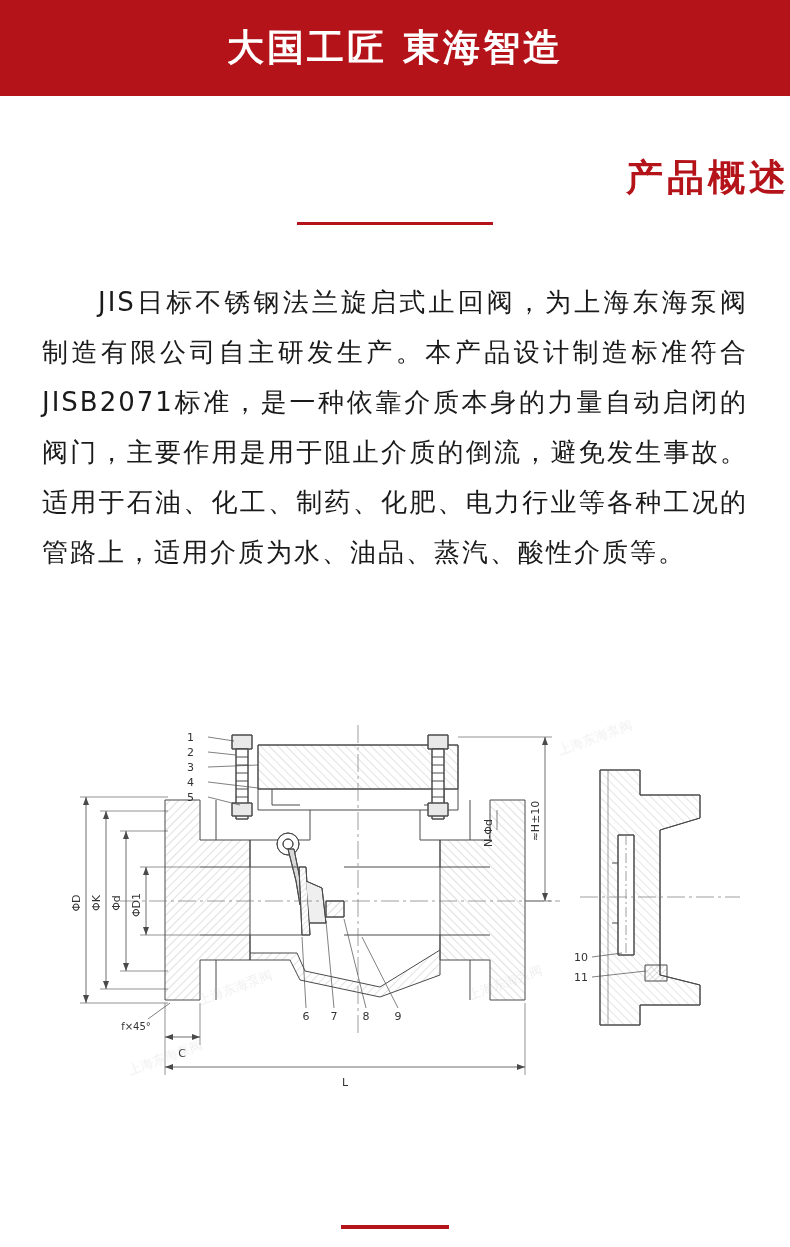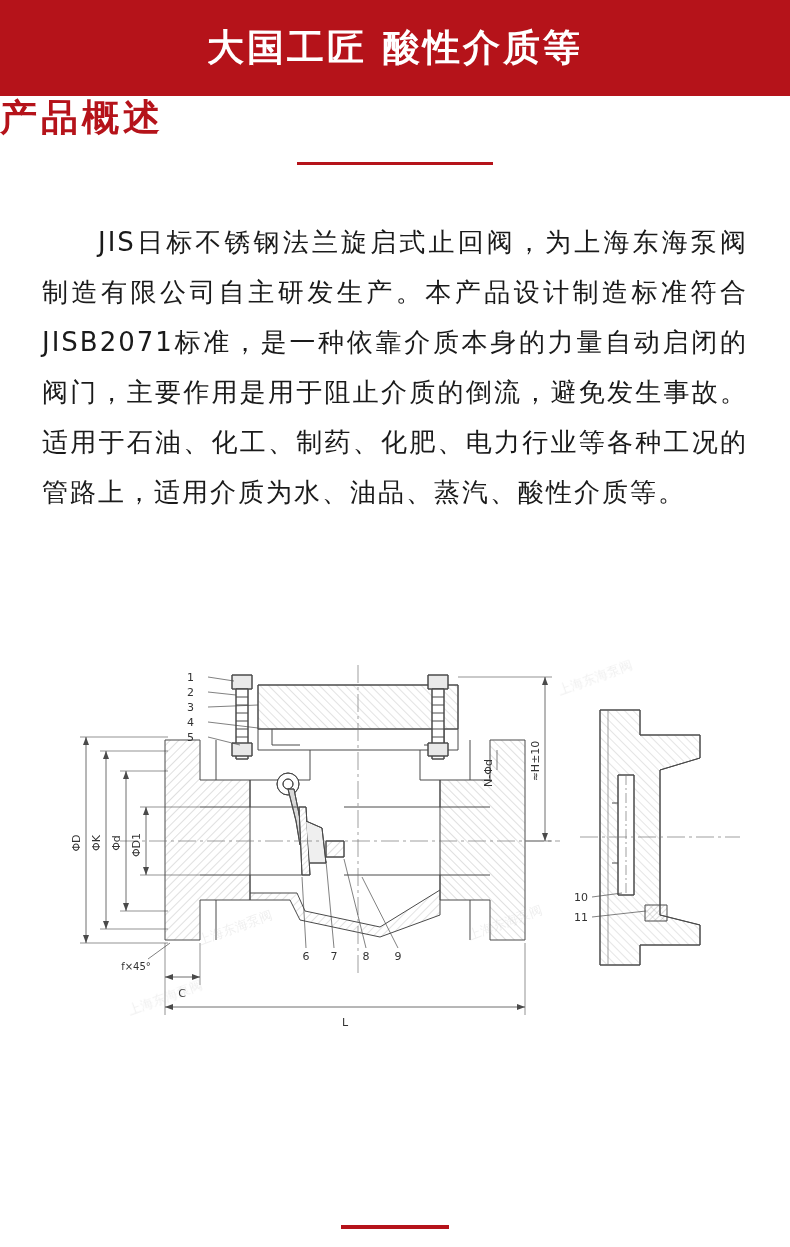--- a/index.html
+++ b/index.html
@@ -29,21 +29,22 @@
   .banner-title {
     color: #ffffff;
     font-size: 37px;
     font-weight: bold;
     letter-spacing: 3px;
     font-family: "DejaVu Sans", "Liberation Sans", sans-serif;
   }
 
   
   .section-head {
-    text-align: left;
+    margin-top: 60px;
+    text-align: right;
   }
   .section-title {
     font-size: 37px;
     font-weight: bold;
     color: #b5131a;
     letter-spacing: 4px;
     font-family: "DejaVu Sans", "Liberation Sans", sans-serif;
     line-height: 1.2;
   }
   .section-rule {
@@ -85,21 +86,21 @@
     bottom: 18px;
     width: 108px;
     height: 4px;
     background: #b5131a;
   }
 </style>
 </head>
 <body>
 
 <div class="banner">
-  <div class="banner-title">大国工匠  酸性介质等</div>
+  <div class="banner-title">大国工匠  東海智造</div>
 </div>
 
 <div class="section-head">
   <div class="section-title">产品概述</div>
   <div class="section-rule"></div>
 </div>
 
 <div class="para-wrap">
   <p class="para">JIS日标不锈钢法兰旋启式止回阀，为上海东海泵阀制造有限公司自主研发生产。本产品设计制造标准符合JISB2071标准，是一种依靠介质本身的力量自动启闭的阀门，主要作用是用于阻止介质的倒流，避免发生事故。适用于石油、化工、制药、化肥、电力行业等各种工况的管路上，适用介质为水、油品、蒸汽、酸性介质等。</p>
 </div>

